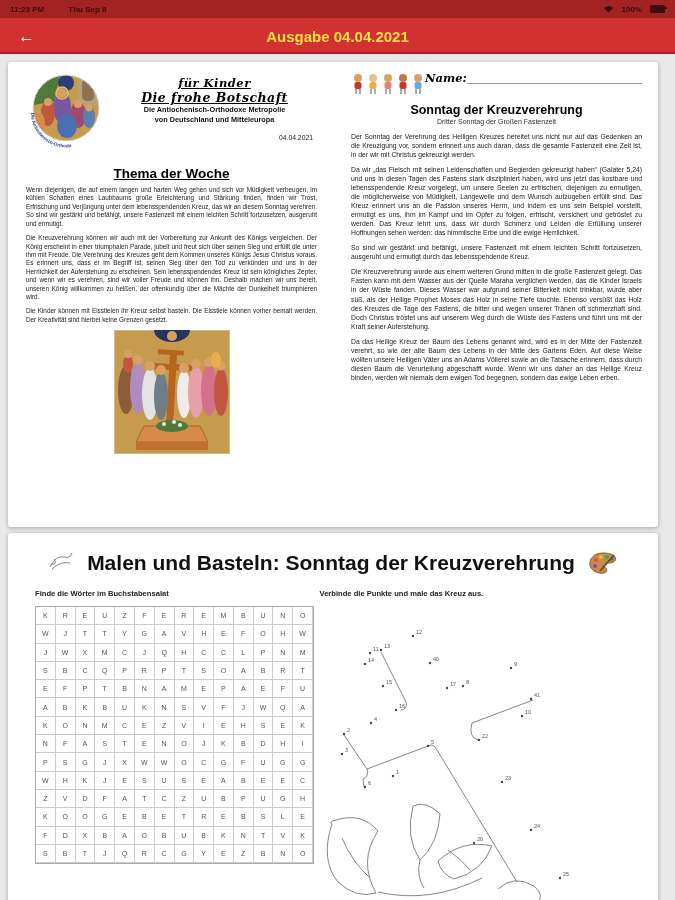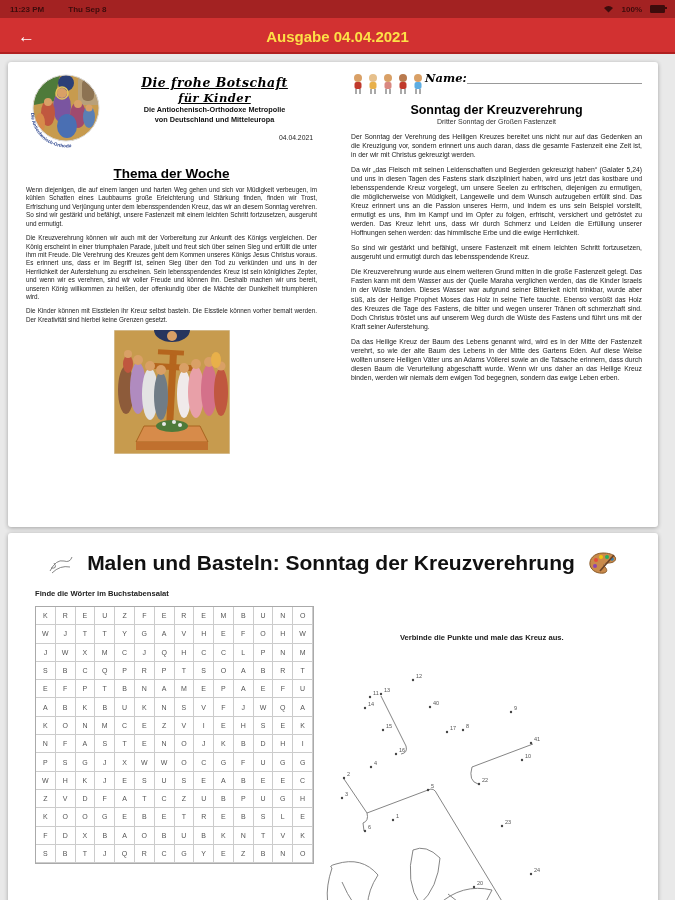--- a/index.html
+++ b/index.html
@@ -36,27 +36,27 @@
   p.body{font-size:6.35px;line-height:1.33;text-align:justify;color:#222;margin:0 0 6px;}
   .col-r p.body{font-size:6.8px;}
   .icon-img-wrap{text-align:center;margin-top:2px;}
   
   .name-row{display:flex;align-items:flex-start;gap:0;margin-bottom:8px;}
   .name-label{font-size:11.5px;}
   .name-line{flex:1;border-bottom:1px solid #999;height:12px;}
   .art-title{font-size:12.5px;font-weight:bold;text-align:center;margin:0;}
   .art-sub{font-size:7px;text-align:center;color:#333;margin:1px 0 7px;}
   
-  .p2-titlerow{display:flex;align-items:flex-end;justify-content:center;gap:13px;margin-top:18px;}
+  .p2-titlerow{display:flex;align-items:flex-start;justify-content:center;gap:13px;margin-top:18px;}
   .p2-title{font-size:21px;font-weight:bold;color:#111;}
   .p2-cols{display:flex;margin-top:14px;}
   .p2-left{width:47%;box-sizing:border-box;padding-left:27px;}
   .p2-right{flex:1;box-sizing:border-box;padding:0 14px 0 6px;}
   .p2-label{font-size:7.6px;font-weight:bold;color:#222;margin-bottom:8px;}
-  .p2-right .p2-label{text-align:center;margin-top:44px;}
+  .p2-right .p2-label{text-align:left;}
   .ws-grid{display:grid;grid-template-columns:repeat(14,1fr);width:277px;
     border:1px solid #aaa;background:#fff;}
   .ws-cell{height:17.3px;border-right:.5px solid #ccc;border-bottom:.5px solid #ccc;
     display:flex;align-items:center;justify-content:center;font-size:7px;color:#555;}
   .dot-num{font-size:5.5px;fill:#555;font-family:"Liberation Sans",sans-serif;}
   .sketch{stroke:#777;fill:none;stroke-width:.9;}
 </style>
 </head>
 <body>
 
@@ -110,22 +110,22 @@
             <circle cx="63" cy="37" r="3.5" fill="#d9a066"></circle>
             <ellipse cx="41" cy="55" rx="10" ry="12" fill="#4a6fb3"></ellipse>
             <ellipse cx="14" cy="52" rx="5" ry="10" fill="#d78b4a"></ellipse>
           </g>
           <circle cx="40" cy="37" r="33" fill="none" stroke="#dcdcdc" stroke-width="1"></circle>
           <text font-size="4.6" fill="#27408b" font-weight="bold">
             <textPath href="#arcpath">Die Antiochenisch-Orthodoxe Kirche</textPath>
           </text>
         </svg>
         <div class="mast-right">
+          <div class="script nl-title2">für Kinder</div>
           <div class="script nl-title">Die frohe Botschaft</div>
-          <div class="script nl-title2">für Kinder</div>
           <div class="org">
             <div>Die Antiochenisch-Orthodoxe Metropolie</div>
             <div>von Deutschland und Mitteleuropa</div>
           </div>
           <div class="issue-date">04.04.2021</div>
         </div>
       </div>
       <div class="thema">Thema der Woche</div>
       <p class="body">Wenn diejenigen, die auf einem langen und harten Weg gehen und sich vor Müdigkeit verbeugen, im kühlen Schatten eines Laubbaums große Erleichterung und Stärkung finden, finden wir Trost, Erfrischung und Verjüngung unter dem lebensspendenden Kreuz, das wir an diesem Sonntag verehren. So sind wir gestärkt und befähigt, unsere Fastenzeit mit einem leichten Schritt fortzusetzen, ausgeruht und ermutigt.</p>
       <p class="body">Die Kreuzverehrung können wir auch mit der Vorbereitung zur Ankunft des Königs vergleichen. Der König erscheint in einer triumphalen Parade, jubelt und freut sich über seinen Sieg und erfüllt die unter ihm mit Freude. Die Verehrung des Kreuzes geht dem Kommen unseres Königs Jesus Christus voraus. Es erinnert uns, dass er im Begriff ist, seinen Sieg über den Tod zu verkünden und uns in der Herrlichkeit der Auferstehung zu erscheinen. Sein lebensspendendes Kreuz ist sein königliches Zepter, und wenn wir es verehren, sind wir voller Freude und können ihn. Deshalb machen wir uns bereit, unseren König willkommen zu heißen, der offenkundig über die Mächte der Dunkelheit triumphieren wird.</p>

